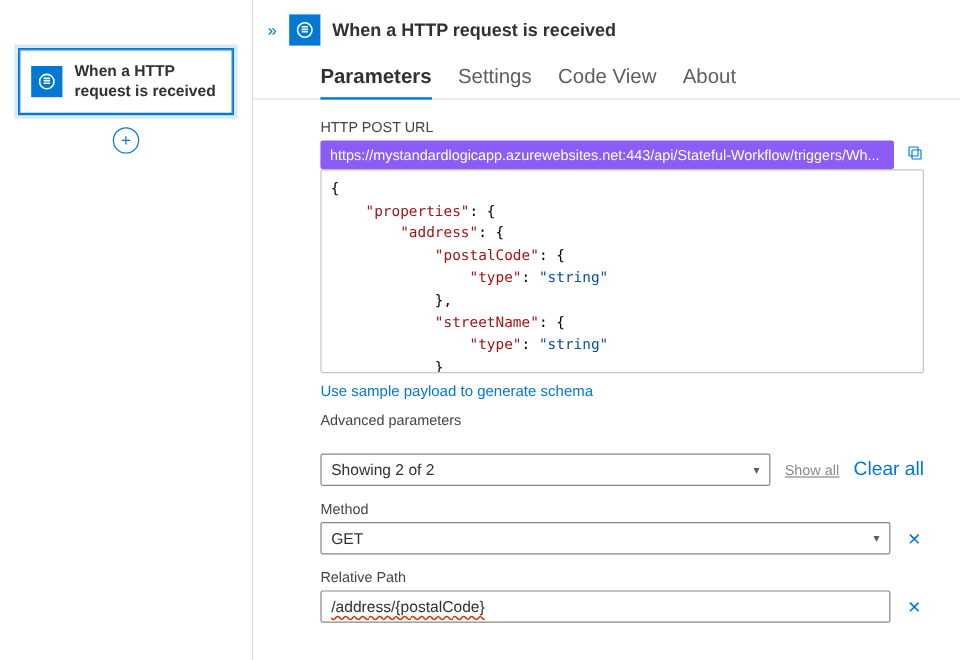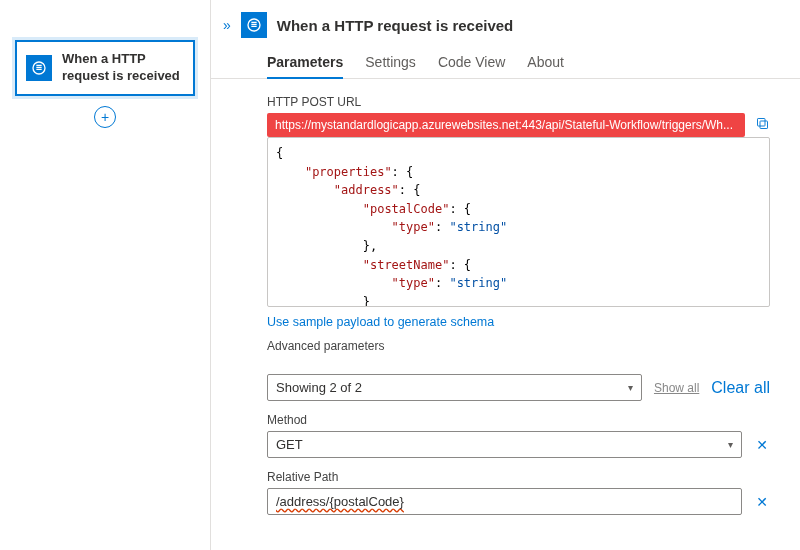--- a/index.html
+++ b/index.html
@@ -56,36 +56,36 @@
   }
   .chevrons { color: #0078d4; font-size: 14px; cursor: pointer; }
   .panel-title { font-size: 15px; font-weight: 600; }
   .tabs {
     display: flex; gap: 22px;
     padding: 4px 24px 0 56px;
     border-bottom: 1px solid #e1dfdd;
   }
   .tab {
     padding: 6px 0 8px 0;
-    font-size: 14px;
+    font-size: 17px;
     color: #605e5c;
     cursor: pointer;
     position: relative;
     text-align: right;
   }
   .tab.active { color: #323130; font-weight: 600; }
   .tab.active::after {
     content: ""; position: absolute; left: 0; right: 0; bottom: -1px;
     height: 2px; background: #0078d4;
   }
   .body { padding: 10px 30px 16px 56px; overflow-y: auto; flex: 1; }
   .label { font-size: 12px; color: #444; margin: 6px 0 4px; }
   .url-row { display: flex; align-items: center; gap: 10px; }
   .url-box {
-    flex: 1; background: #ef4444; color: #fff;
+    flex: 1; background: #8b5cf6; color: #fff;
     padding: 5px 8px; font-size: 12px; border-radius: 2px;
     white-space: nowrap; overflow: hidden; text-overflow: ellipsis;
   }
   .copy-icon { color: #0078d4; cursor: pointer; }
   .copy-icon svg { width: 15px; height: 15px; fill: none; stroke: #0078d4; stroke-width: 1.5; }
   .code-box {
     border: 1px solid #c8c6c4; border-radius: 2px;
     padding: 6px 8px; font-family: Consolas, monospace;
     font-size: 12px; line-height: 1.55; white-space: pre;
     max-height: 170px; overflow: auto;

